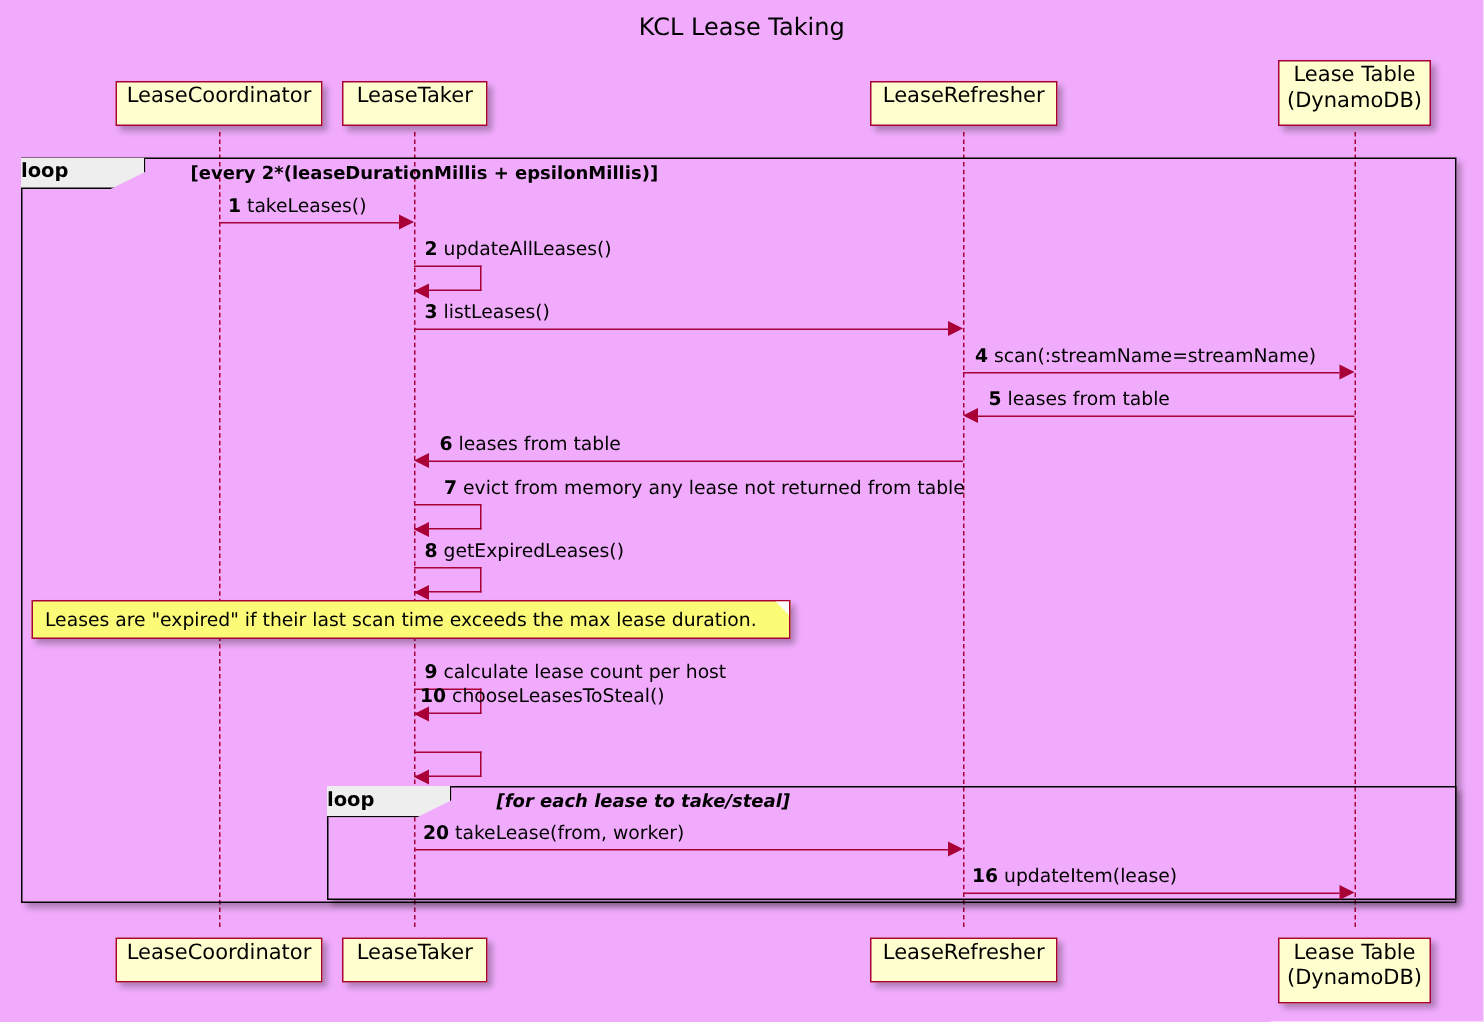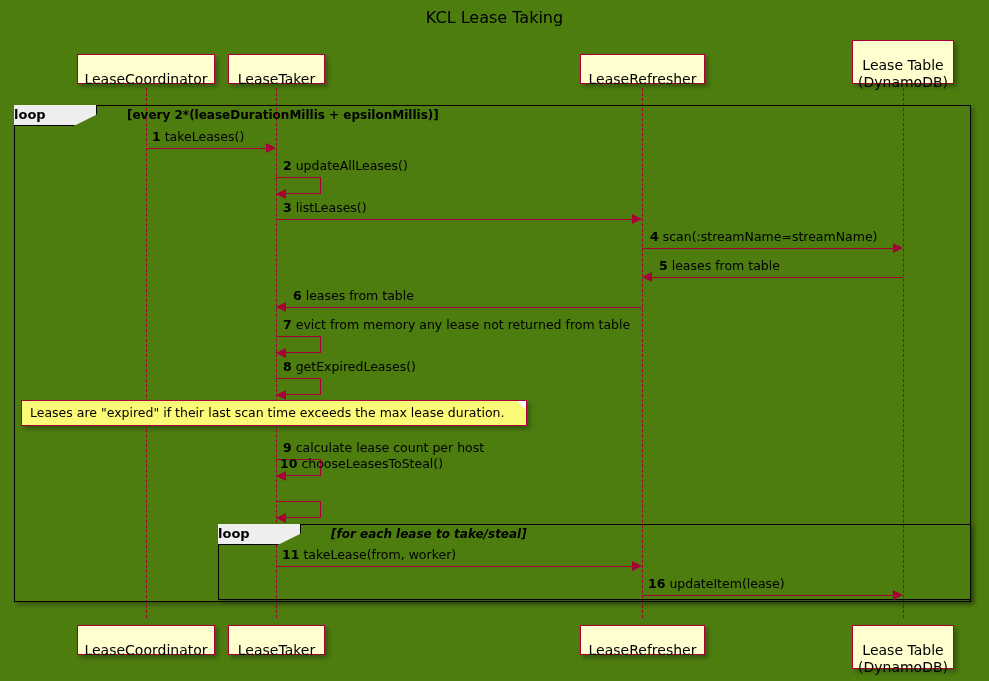--- a/index.html
+++ b/index.html
@@ -7,21 +7,21 @@
     padding: 0;
     background: #FFFFFF;
   }
   body {
     font-family: "DejaVu Sans", sans-serif;
   }
   #canvas {
     position: relative;
     width: 989px;
     height: 681px;
-    background: #4d7c0f;
+    background: #f0abfc;
     overflow: hidden;
   }
 
   
   .diagram-title {
     position: absolute;
     left: 0;
     top: 8px;
     width: 989px;
     text-align: center;
@@ -44,21 +44,21 @@
     position: absolute;
     box-sizing: border-box;
     background: #FEFECE;
     border: 1.5px solid #A80036;
     border-radius: 0;
     box-shadow: 3px 3px 4px rgba(0,0,0,0.28);
     text-align: center;
     color: #000000;
     font-size: 14px;
     line-height: 17px;
-    padding-top: 16px;
+    padding-top: 1px;
     white-space: pre;
   }
 
   
   .group-frame {
     position: absolute;
     box-sizing: border-box;
     border: 1.5px solid #000000;
     background: transparent;
     box-shadow: 3px 3px 4px rgba(0,0,0,0.28);
@@ -206,21 +206,21 @@
   <div class="msg-line" style="left:652px; top:277px; width:251px;"></div>
   <div class="arrow-head arrow-left" style="left:642px; top:272px;"></div>
 
   <div class="msg-label" style="left:293px; top:288px;">
     <span class="seq">6</span>
     <span>leases from table</span>
   </div>
   <div class="msg-line" style="left:286px; top:307px; width:356px;"></div>
   <div class="arrow-head arrow-left" style="left:276px; top:302px;"></div>
 
-  <div class="msg-label" style="left:283px; top:317px;">
+  <div class="msg-label" style="left:296px; top:317px;">
     <span class="seq">7</span>
     <span>evict from memory any lease not returned from table</span>
   </div>
   <div class="self-msg" style="left:276px; top:336px; width:45px;"></div>
   <div class="arrow-head arrow-left" style="left:276px; top:348px;"></div>
 
   <div class="msg-label" style="left:283px; top:359px;">
     <span class="seq">8</span>
     <span>getExpiredLeases()</span>
   </div>
@@ -244,21 +244,21 @@
     <span>chooseLeasesToSteal()</span>
   </div>
   <div class="self-msg" style="left:276px; top:501px; width:45px;"></div>
   <div class="arrow-head arrow-left" style="left:276px; top:513px;"></div>
 
   <div class="group-frame" style="left:218px; top:524px; width:753px; height:76px;"></div>
   <div class="group-tab" style="left:218px; top:524px; width:83px;">loop</div>
   <div class="group-label" style="left:307px; top:527px;font-style:italic;">[for each lease to take/steal]</div>
 
   <div class="msg-label" style="left:282px; top:547px;">
-    <span class="seq">11</span>
+    <span class="seq">20</span>
     <span>takeLease(from, worker)</span>
   </div>
   <div class="msg-line" style="left:276px; top:566px; width:356px;"></div>
   <div class="arrow-head arrow-right" style="left:632px; top:561px;"></div>
 
   <div class="msg-label" style="left:648px; top:576px;">
     <span class="seq">16</span>
     <span>updateItem(lease)</span>
   </div>
   <div class="msg-line" style="left:642px; top:595px; width:251px;"></div>

